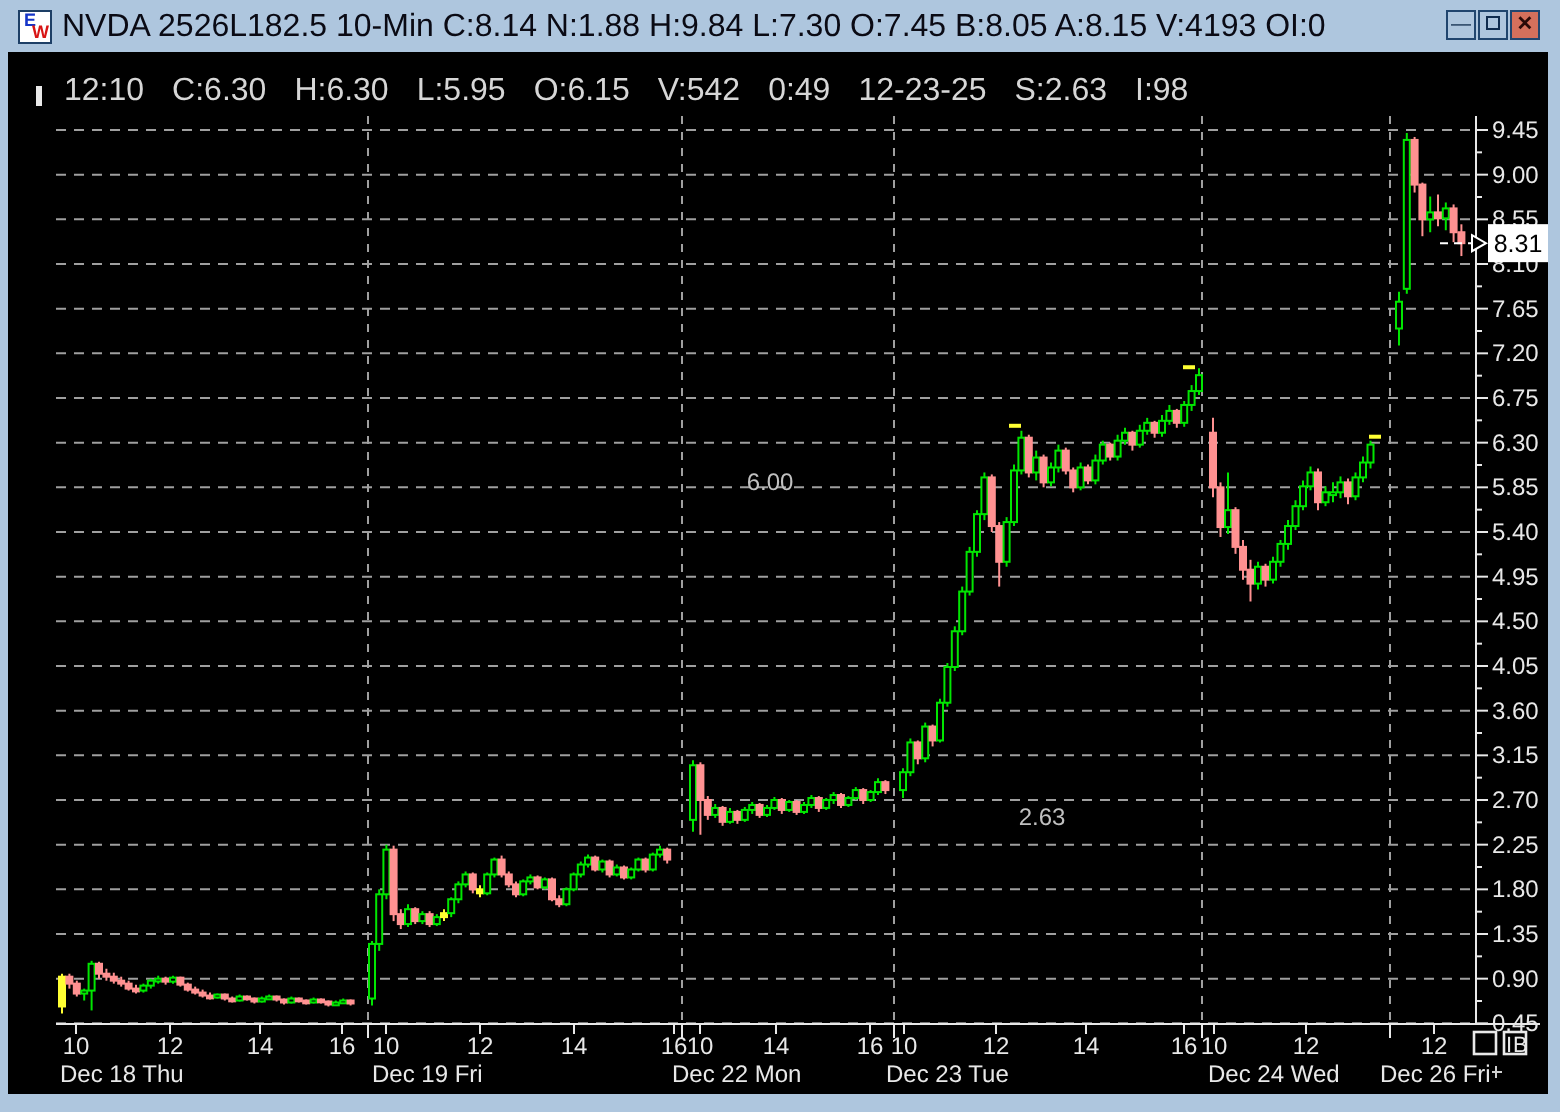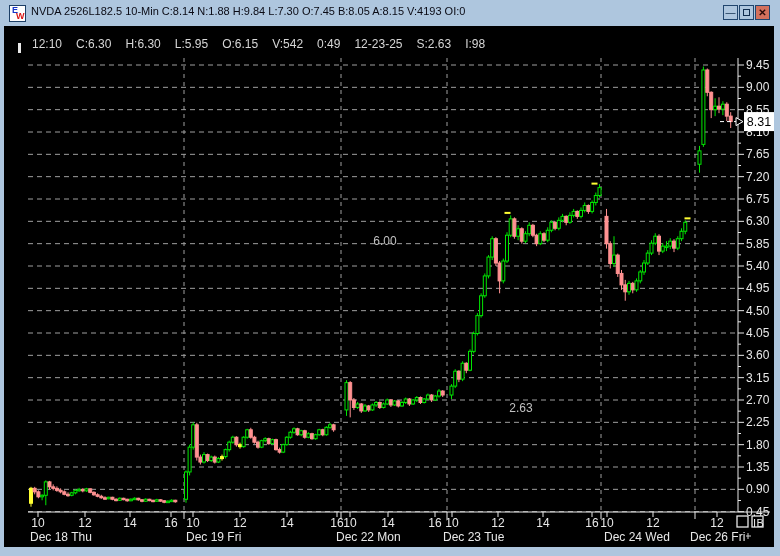--- a/index.html
+++ b/index.html
@@ -15,39 +15,39 @@
     background:#aec6de;display:flex;align-items:center;
   }
   #app-icon{
     position:absolute;left:9px;top:5px;width:17px;height:17px;
     background:#ffffff;border:1px solid #1d3f66;font-size:9px;font-weight:bold;line-height:7px;
   }
   #app-icon .e{color:#1535c8;position:absolute;left:2px;top:1px;}
   #app-icon .w{color:#d81515;position:absolute;left:6px;top:7px;}
   #title-text{
     position:absolute;left:31px;top:5px;
-    color:#0a0a14;font-size:11px;white-space:nowrap;
+    color:#0a0a14;font-size:16px;white-space:nowrap;
   }
   .winbtn{
     position:absolute;top:5px;width:15px;height:15px;
     background:#aec6de;border:1px solid #20456e;
     color:#102c4e;font-size:10px;line-height:12px;text-align:center;
     padding:0;cursor:default;
   }
   #btn-min{left:723px;}
   #btn-max{left:739px;}
   #btn-max .maxbox{display:inline-block;width:7px;height:7px;border:1.5px solid #102c4e;margin-top:2px;}
   #btn-close{left:755px;background:#d4705c;color:#2a0a08;font-weight:bold;}
   #chart-bg{
     position:absolute;left:4px;top:26px;width:770px;height:521px;
     background:#000000;
   }
   #cv{position:absolute;left:0;top:0;}
   #infobar{
-    position:absolute;left:32px;top:37px;color:#d6d6d6;font-size:12px;white-space:nowrap;
+    position:absolute;left:32px;top:37px;color:#d6d6d6;font-size:16px;white-space:nowrap;
   }
   #infobar span{margin-right:14px;}
   #grip{position:absolute;left:18px;top:43px;width:3px;height:10px;background:#e9e9e9;}
   #ib-badge{
     position:absolute;left:753px;top:517px;color:#e9e9e9;font-size:11px;letter-spacing:0.5px;
   }
   svg text{font-family:"Liberation Sans",sans-serif;}
 </style>
 </head>
 <body>

